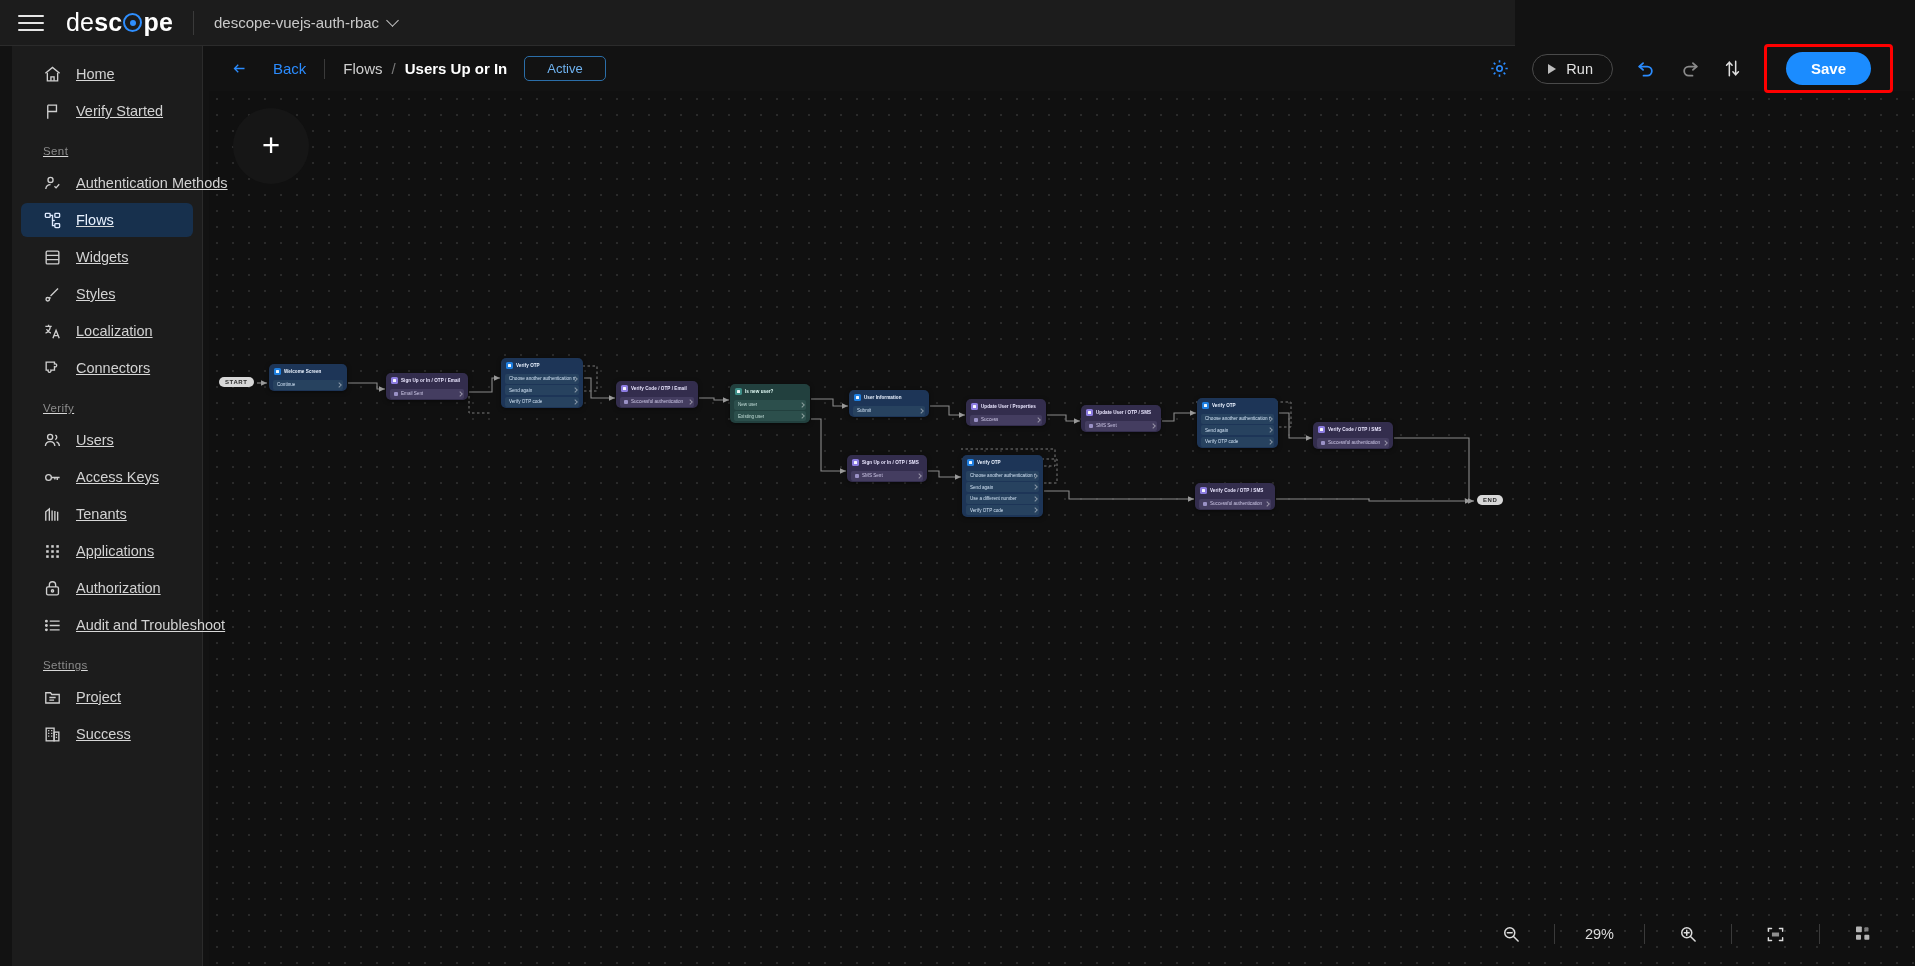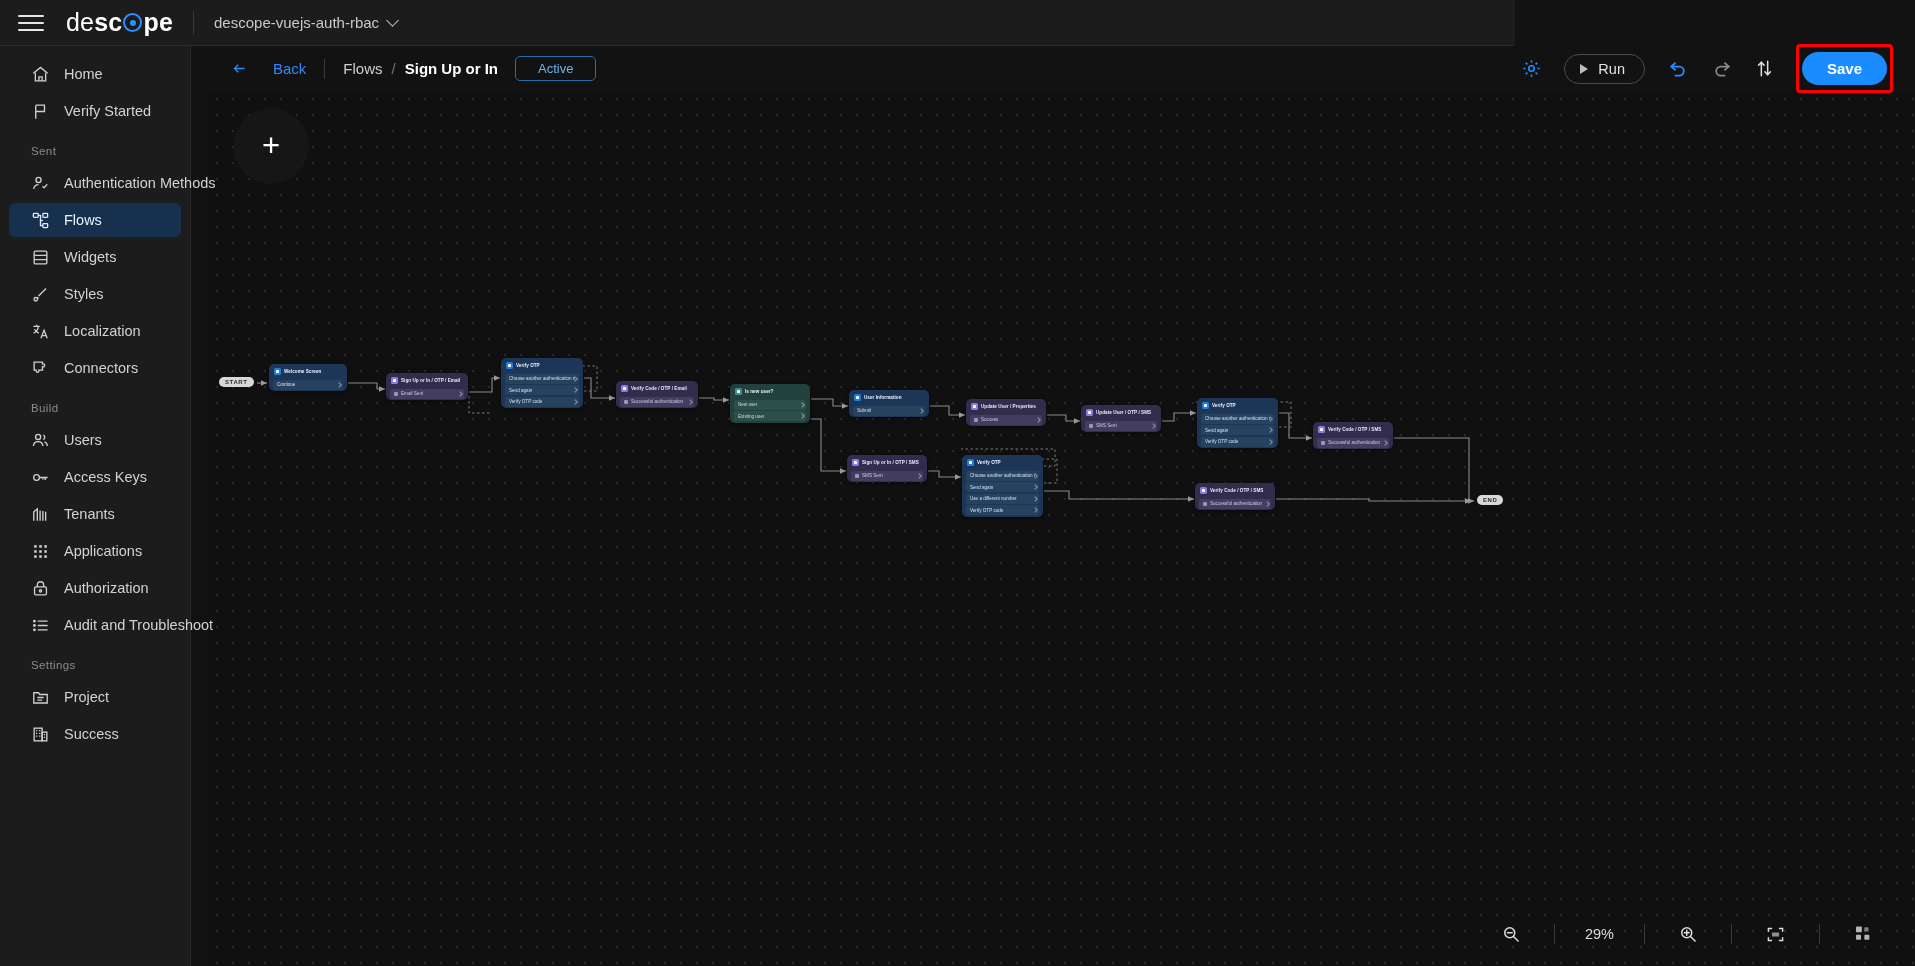--- a/index.html
+++ b/index.html
@@ -47,22 +47,22 @@
   .avatar-ic { position: relative; }
   .avatar-ic::before { content:""; position:absolute; width:6px; height:6px; border-radius:50%; background:#c8c8c8; top:4px; left:8px; }
   .avatar-ic::after { content:""; position:absolute; width:13px; height:7px; border-radius:7px 7px 0 0; background:#c8c8c8; bottom:2px; left:4.5px; }
   .redact { height: 14px; border-radius: 2px;
     background: repeating-linear-gradient(45deg,#3a3a3a 0 2px,#2c2c2c 2px 4px); }
   .redact.w1 { width: 58px; }
   .redact.w2 { width: 52px; }
 
   
   #sidebar {
-    position: absolute; top: 46px; left: 0; width: 191px; height: 920px;
-    background: #1c1c1c; border-right: 1px solid #2b2b2b; padding-top: 8px; z-index: 20;
+    position: absolute; top: 46px; left: 12px; width: 191px; height: 920px;
+    background: #1c1c1c; border-right: 1px solid #2b2b2b; padding-top: 8px; z-index: 20; text-decoration: underline;
   }
   .nav-group { font-size: 11.5px; color: #8b8b8b; padding: 14px 0 6px 31px; letter-spacing: .4px; }
   .nav-item {
     display: flex; align-items: center; gap: 14px;
     height: 34px; margin: 3px 9px; padding-left: 22px;
     border-radius: 6px; font-size: 14.5px; color: #d2d2d2; cursor: pointer;
   }
   .nav-item.active { background: #17304d; color: #e9f2ff; }
   .nav-item svg { flex: none; }
   .nav-item .lbl { white-space: nowrap; }
@@ -81,21 +81,21 @@
   #status-badge {
     margin-left: 17px; border: 1px solid #2b6ea8; color: #6fb2ef; border-radius: 5px;
     padding: 4px 22px; font-size: 13px; cursor: pointer;
   }
   #toolbar { margin-left: auto; display: flex; align-items: center; gap: 22px; padding-right: 22px; }
   #run-btn {
     display: flex; align-items: center; gap: 10px; border: 1px solid #4a4a4a; border-radius: 18px;
     padding: 6px 19px 6px 15px; font-size: 14.5px; color: #e2e2e2; background: transparent; cursor: pointer;
   }
   .tri { width: 0; height: 0; border-left: 8px solid #bdbdbd; border-top: 5px solid transparent; border-bottom: 5px solid transparent; }
-  #save-wrap { border: 3px solid #ff0000; border-radius: 4px; padding: 5px 3px; }
+  #save-wrap { border: 3px solid #ff0000; border-radius: 4px; padding: 5px 19px; }
   #save-btn {
     background: #1b8cff; color: #fff; border: none; border-radius: 17px;
     padding: 8px 25px; font-size: 15px; font-weight: 600; cursor: pointer;
   }
   .ticon { cursor: pointer; display: flex; align-items: center; }
 
   
   #canvas {
     position: absolute; top: 91px; left: 209px; width: 1706px; height: 875px;
     background-color: #101010;
@@ -261,21 +261,21 @@
     <span class="lbl">Localization</span>
   </div>
 
   <div class="nav-item">
     <svg width="19" height="19" viewBox="0 0 24 24" fill="none" stroke="#cfcfcf" stroke-width="1.7">
       <path d="M9.5 4h5v2.3c1.6-.6 2.8.4 2.8 1.7s-1.2 2.3-2.8 1.7V14h-4.6c.6 1.6-.4 2.8-1.7 2.8S6 15.6 6.6 14H4V4h5.5z"></path>
     </svg>
     <span class="lbl">Connectors</span>
   </div>
 
-  <div class="nav-group">Build</div>
+  <div class="nav-group">Verify</div>
 
   <div class="nav-item">
     <svg width="19" height="19" viewBox="0 0 24 24" fill="none" stroke="#cfcfcf" stroke-width="1.7">
       <circle cx="9" cy="7.5" r="3.2"></circle>
         <path d="M3 19c.3-3.5 3-5.6 6-5.6s5.7 2.1 6 5.6"></path>
       <path d="M15.5 5.2a3 3 0 0 1 0 5.6M17 13.8c2 .6 3.5 2.5 3.7 5.2"></path>
     </svg>
     <span class="lbl">Users</span>
   </div>
 
@@ -352,21 +352,21 @@
 <div id="content-header">
   <div id="back-btn">
     <svg width="17" height="15" viewBox="0 0 24 24" fill="none" stroke="#2b8cff" stroke-width="2.1">
       <path d="M20 12H4M10 6l-6 6 6 6"></path>
     </svg>
     <span>Back</span>
   </div>
   <div class="hdiv"></div>
   <span class="crumb">Flows</span>
   <span class="crumb-sep">/</span>
-  <span class="crumb-current">Sign Up or In</span>
+  <span class="crumb-current">Users Up or In</span>
   <span id="status-badge">Active</span>
 
   <div id="toolbar">
     <span class="ticon">
       <svg width="21" height="21" viewBox="0 0 24 24" fill="none" stroke="#2b8cff" stroke-width="1.8">
         <circle cx="12" cy="12" r="3.1"></circle>
         <path d="M12 2.6v2.6M12 18.8v2.6M21.4 12h-2.6M5.2 12H2.6M18.6 5.4l-1.9 1.9M7.3 16.7l-1.9 1.9M18.6 18.6l-1.9-1.9M7.3 7.3 5.4 5.4"></path>
       </svg>
     </span>
 

